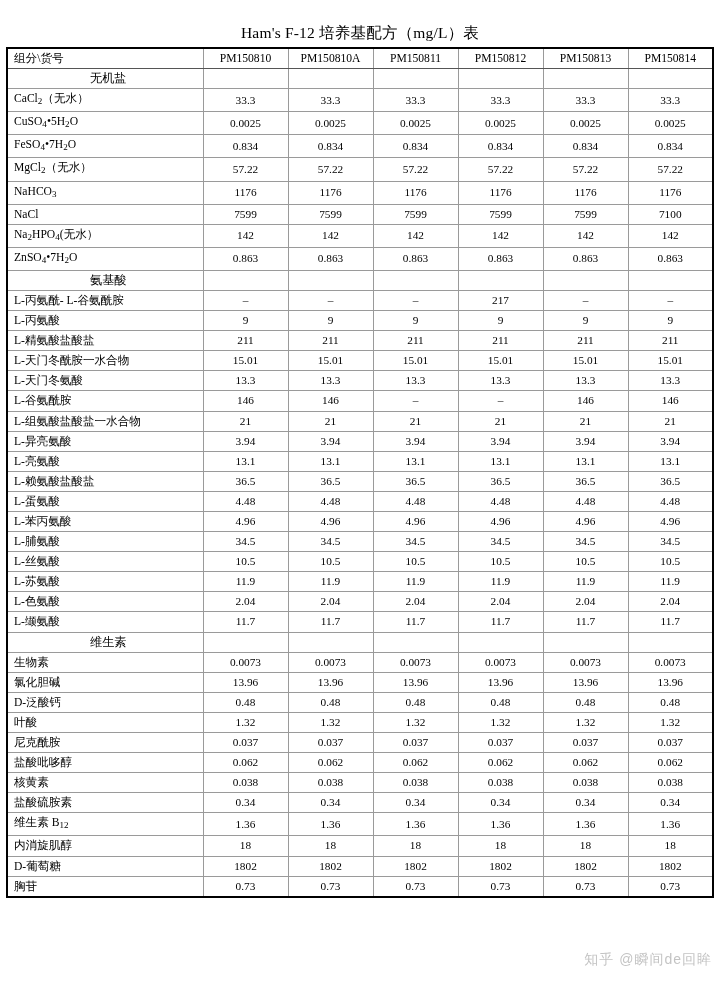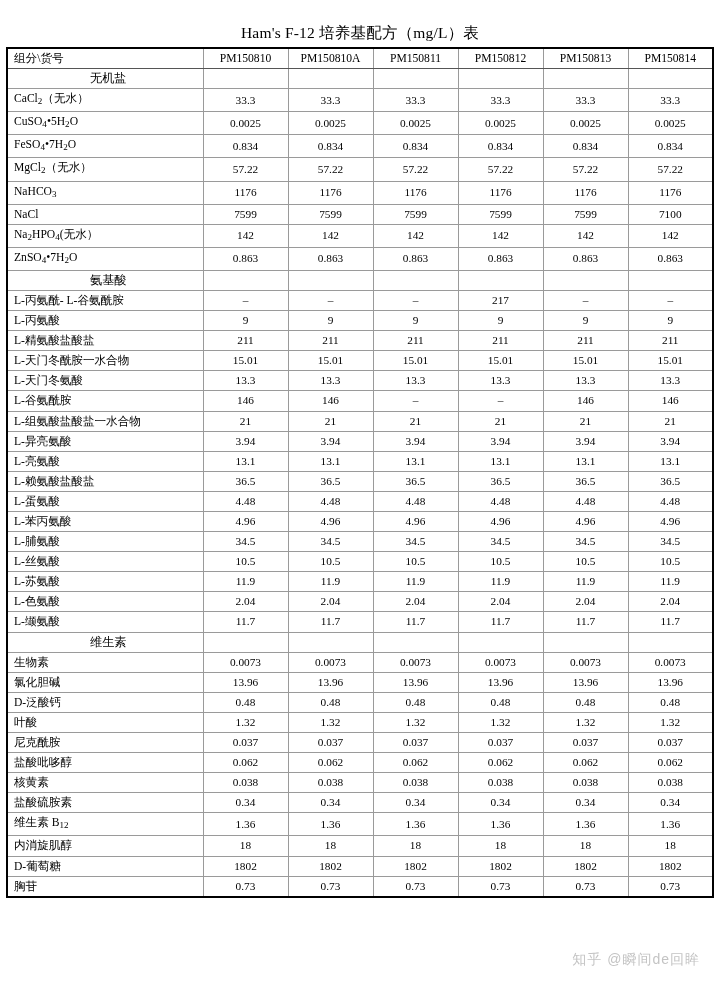--- a/index.html
+++ b/index.html
@@ -82,21 +82,21 @@
   tr.section-row td.sec-blank {
     border-left: none;
     border-right: none;
   }
   tr.section-row td.sec-blank-last {
     border-left: none;
   }
   .sub { font-size: 0.78em; vertical-align: -0.22em; }
   #watermark {
     position: absolute;
-    right: 20px;
+    right: 8px;
     bottom: 14px;
     font-size: 14px;
     color: #b9b9b9;
     font-family: "Liberation Sans", "DejaVu Sans", sans-serif;
     letter-spacing: 1px;
     pointer-events: none;
     white-space: nowrap;
     opacity: 0.85;
   }
 </style>

